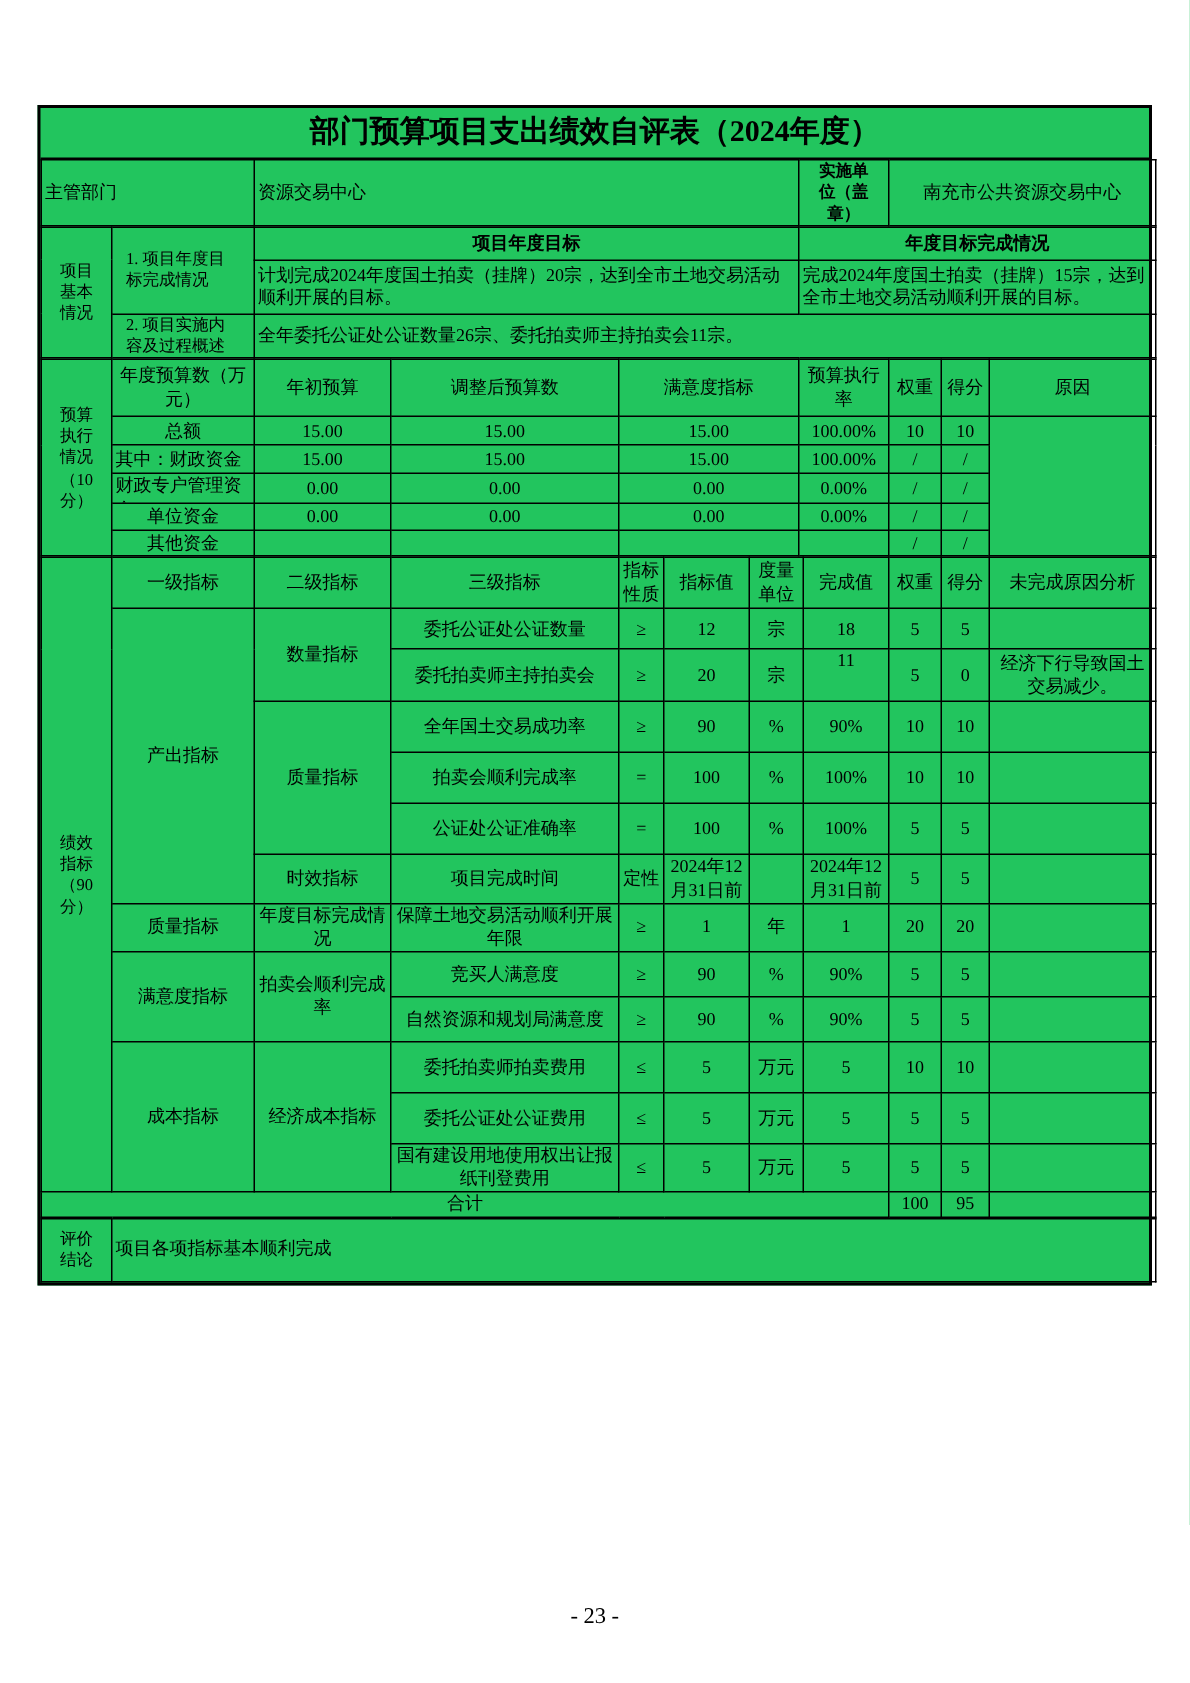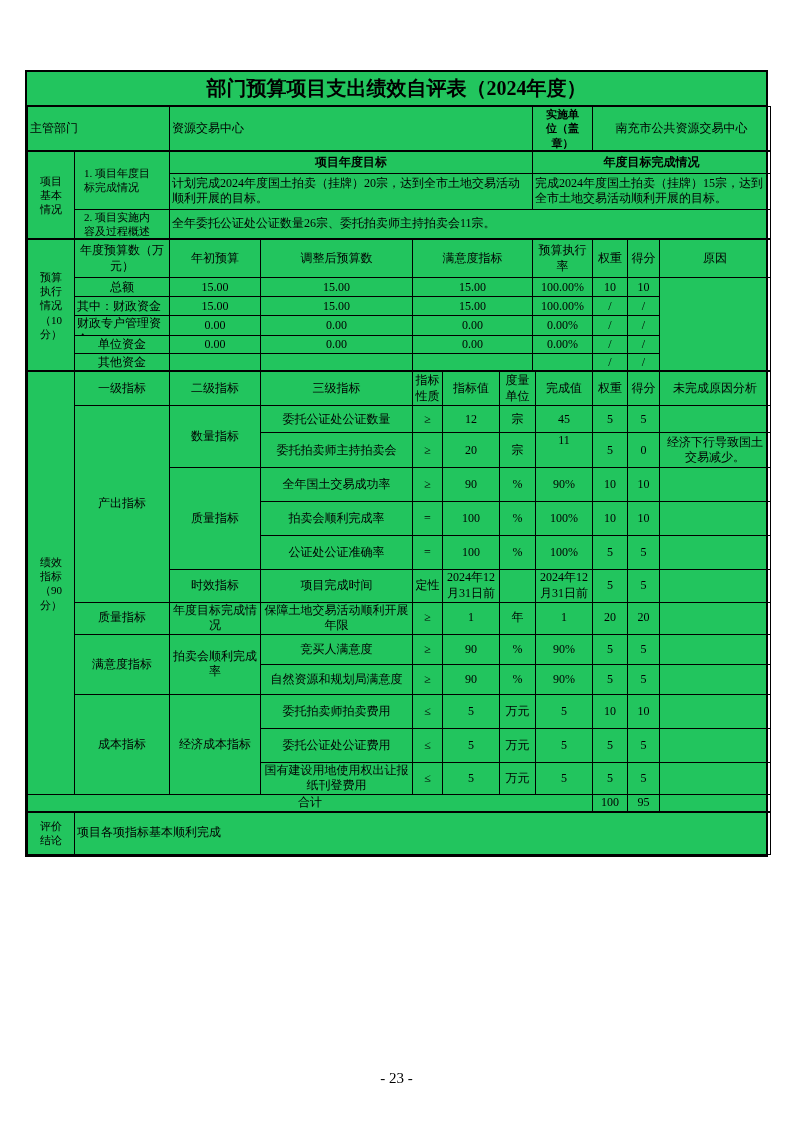--- a/index.html
+++ b/index.html
@@ -173,21 +173,21 @@
       <td>得分</td>
       <td>未完成原因分析</td>
     </tr>
     <tr style="height:27px">
       <td rowspan="6">产出指标</td>
       <td rowspan="2">数量指标</td>
       <td>委托公证处公证数量</td>
       <td>≥</td>
       <td>12</td>
       <td>宗</td>
-      <td>45</td>
+      <td>18</td>
       <td>5</td>
       <td>5</td>
       <td></td>
     </tr>
     <tr style="height:35px">
       <td>委托拍卖师主持拍卖会</td>
       <td>≥</td>
       <td>20</td>
       <td>宗</td>
       <td class="vt">11</td>

